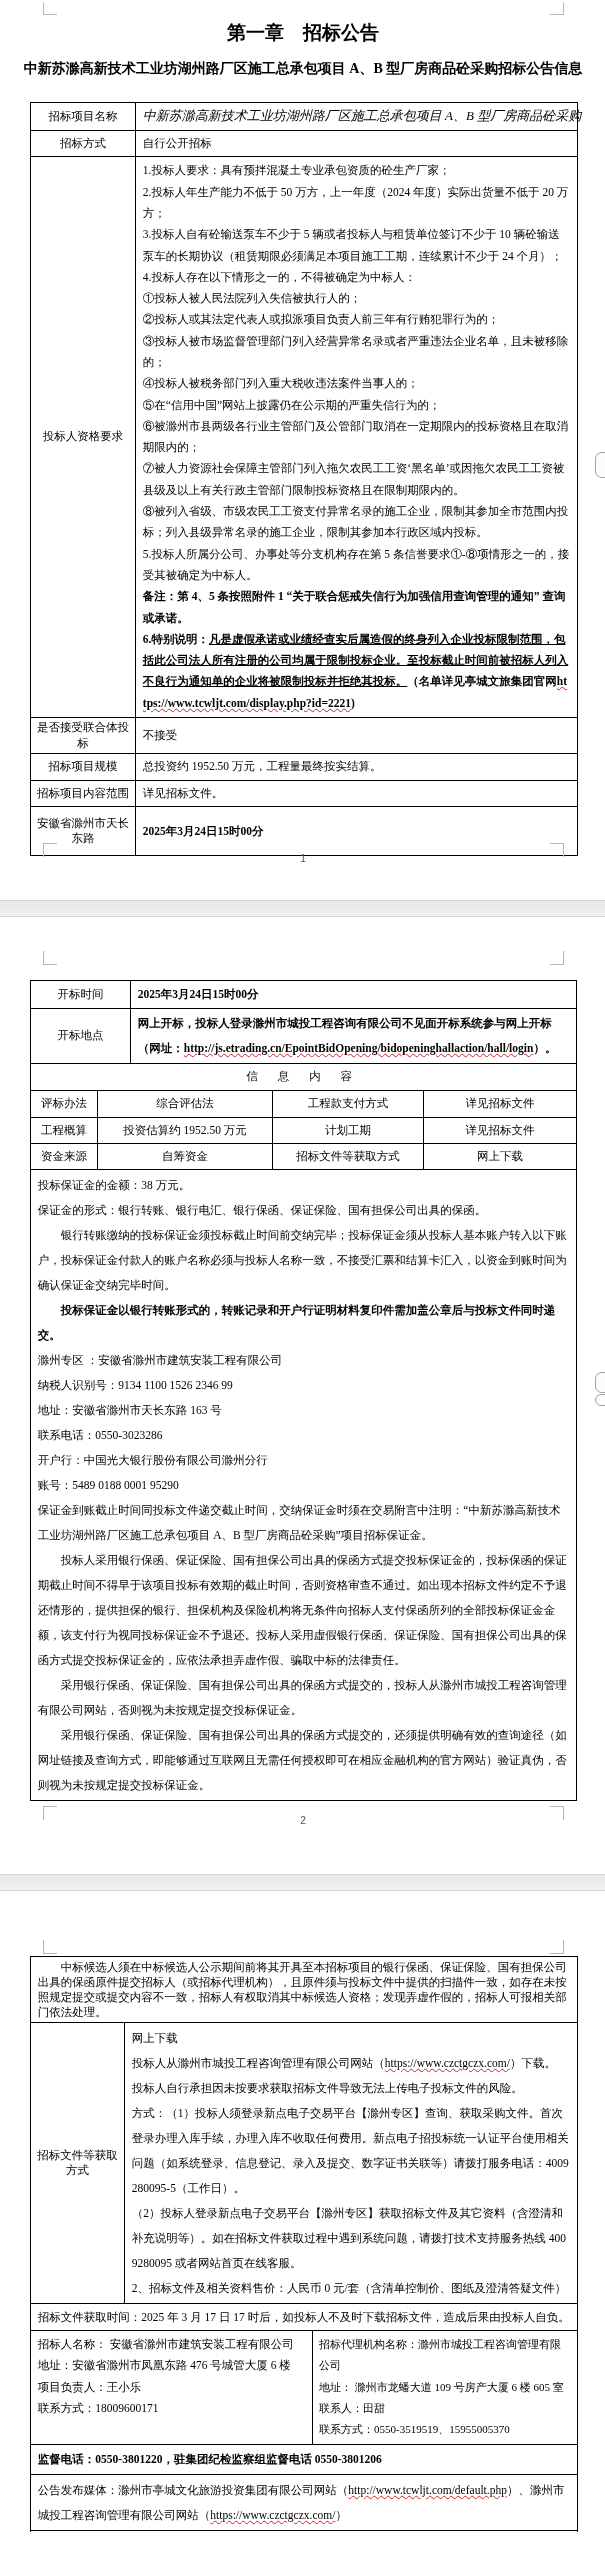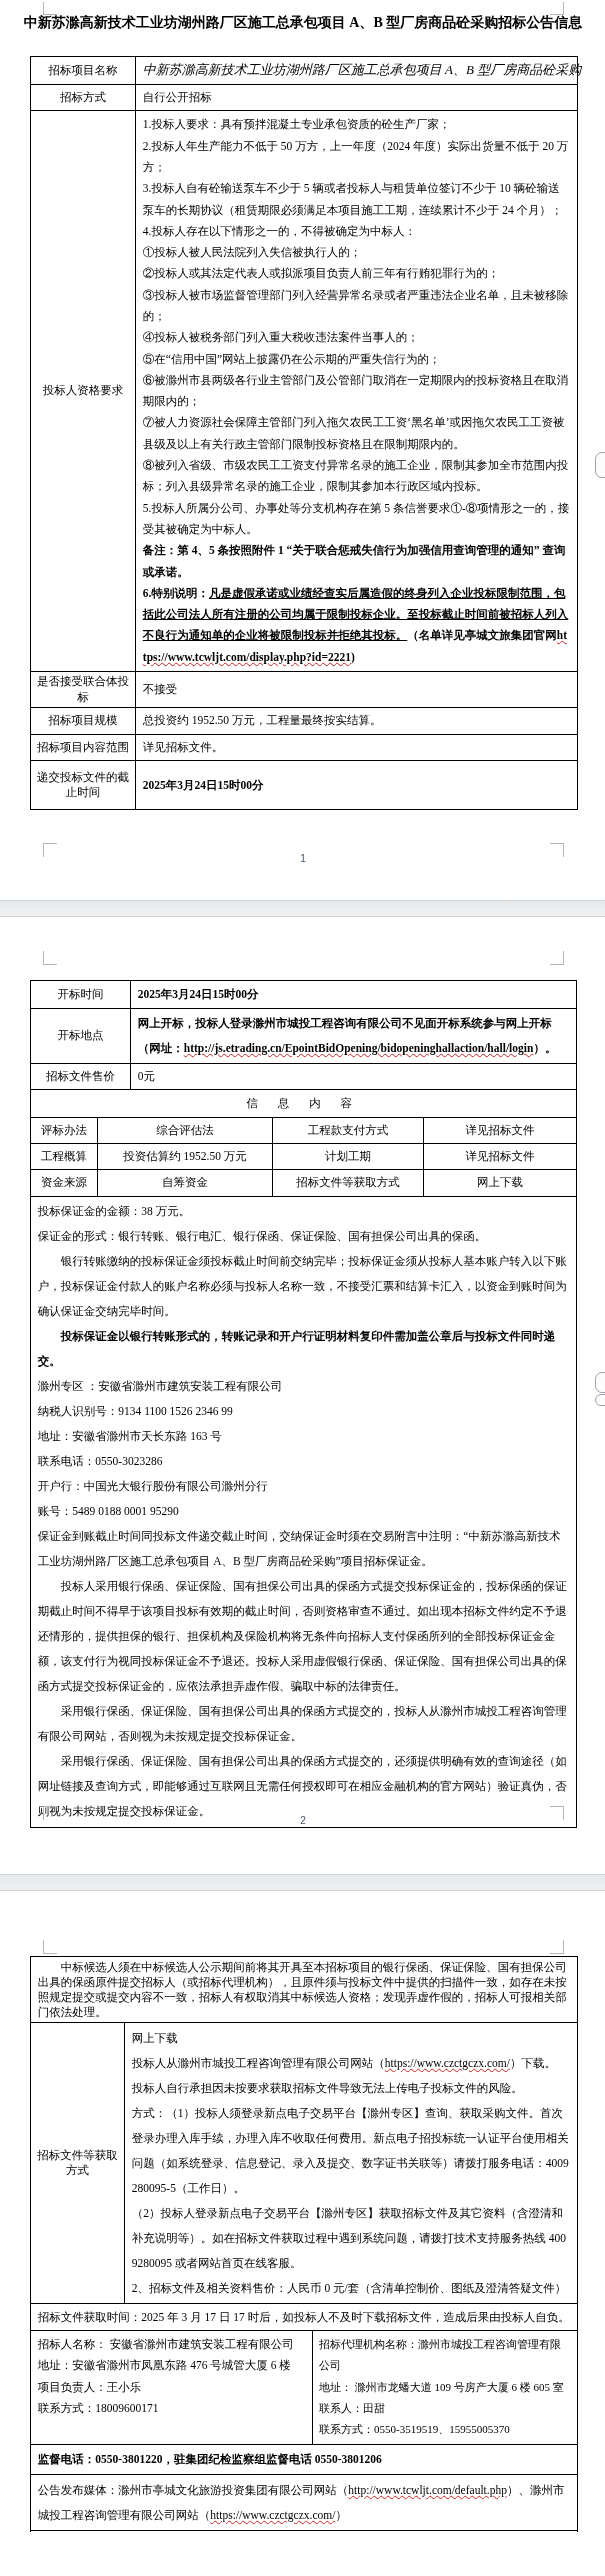--- a/index.html
+++ b/index.html
@@ -47,20 +47,21 @@
   .float-widget{position:absolute;right:-7.7px;width:17px;background:#fcfcfc;
     border:0.9px solid #9aa0a6;border-radius:6.8px;}
 </style>
 </head>
 <body>
 
 <div class="page" id="page1">
   <span class="cm tl" style="left:43px;top:1.7px;"></span>
   <span class="cm tr" style="left:550px;top:1.7px;"></span>
 
+  <div class="chapter">第一章　招标公告</div>
   <div class="subtitle">中新苏滁高新技术工业坊湖州路厂区施工总承包项目 A、B 型厂房商品砼采购招标公告信息</div>
 
   <table style="margin-top:21px;">
     <colgroup>
         <col style="width:105px;">
         <col style="width:442px;">
       </colgroup>
     <tbody>
         <tr>
       <td class="lbl">招标项目名称</td>
@@ -96,21 +97,21 @@
     </tr>
     <tr>
       <td class="lbl">招标项目规模</td>
       <td class="v" style="height:23px;">总投资约 1952.50 万元，工程量最终按实结算。</td>
     </tr>
     <tr>
       <td class="lbl">招标项目内容范围</td>
       <td class="v" style="height:22px;">详见招标文件。</td>
     </tr>
     <tr>
-      <td class="lbl">递交投标文件的截止时间</td>
+      <td class="lbl">安徽省滁州市天长东路</td>
       <td class="v b" style="height:44px;">2025年3月24日15时00分</td>
     </tr>
   </tbody>
     </table>
 
   <div class="pagenum" style="top:853px;">1</div>
   <span class="cm bl" style="left:43px;top:843px;"></span>
   <span class="cm br" style="left:550px;top:843px;"></span>
   <div class="float-widget" style="top:452px;height:24px;"></div>
 </div>
@@ -132,24 +133,20 @@
     <tbody>
         <tr>
       <td class="lbl" colspan="2">开标时间</td>
       <td class="v b" colspan="3" style="height:24px;">2025年3月24日15时00分</td>
     </tr>
     <tr>
       <td class="lbl" colspan="2">开标地点</td>
       <td class="v" colspan="3">
         <p class="b lh29"><span>网上开标，投标人登录滁州市城投工程咨询有限公司不见面开标系统参与网上开标（网址：</span><span class="url">http://js.etrading.cn/EpointBidOpening/bidopeninghallaction/hall/login</span><span>）。</span></p>
       </td>
-    </tr>
-    <tr>
-      <td class="lbl" colspan="2">招标文件售价</td>
-      <td class="v" colspan="3" style="height:22px;">0元</td>
     </tr>
     <tr>
       <td class="c infohead" colspan="5">信 息 内 容</td>
     </tr>
     <tr>
       <td class="c" style="height:22px;padding:1.7px 1.7px;">评标办法</td>
       <td class="c" colspan="2">综合评估法</td>
       <td class="c" style="padding:1.7px 1.7px;">工程款支付方式</td>
       <td class="c">详见招标文件</td>
     </tr>

